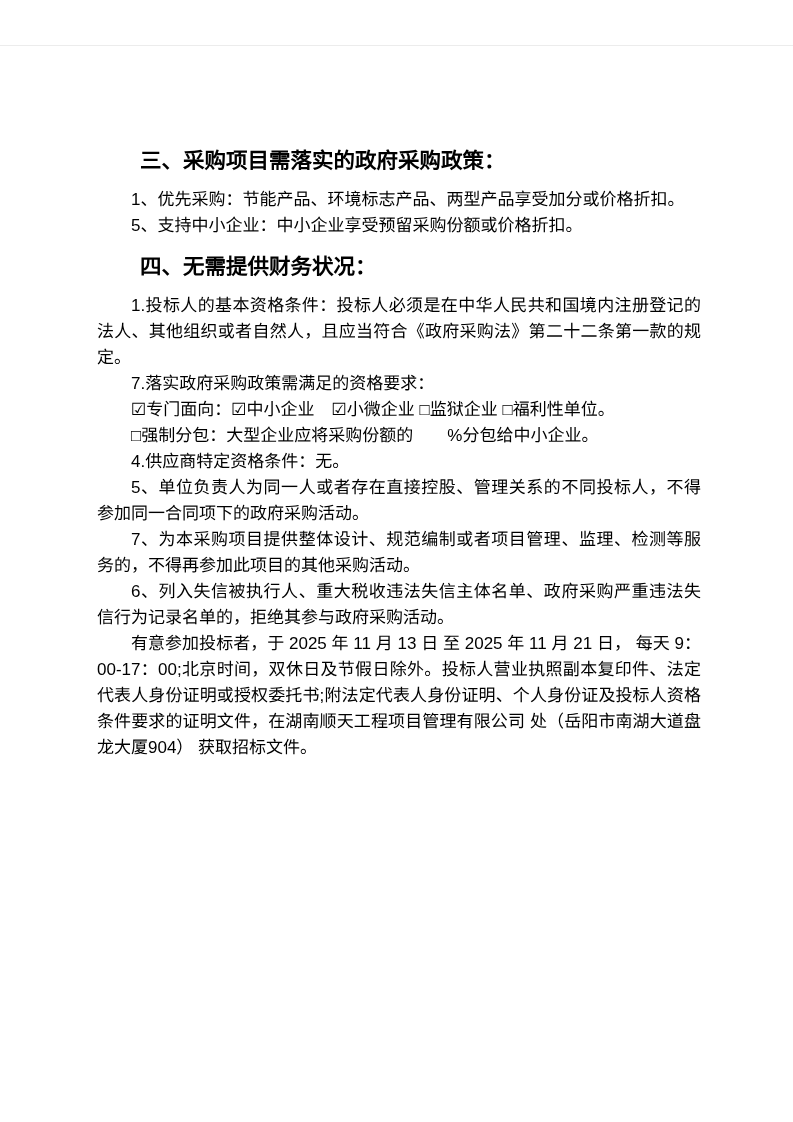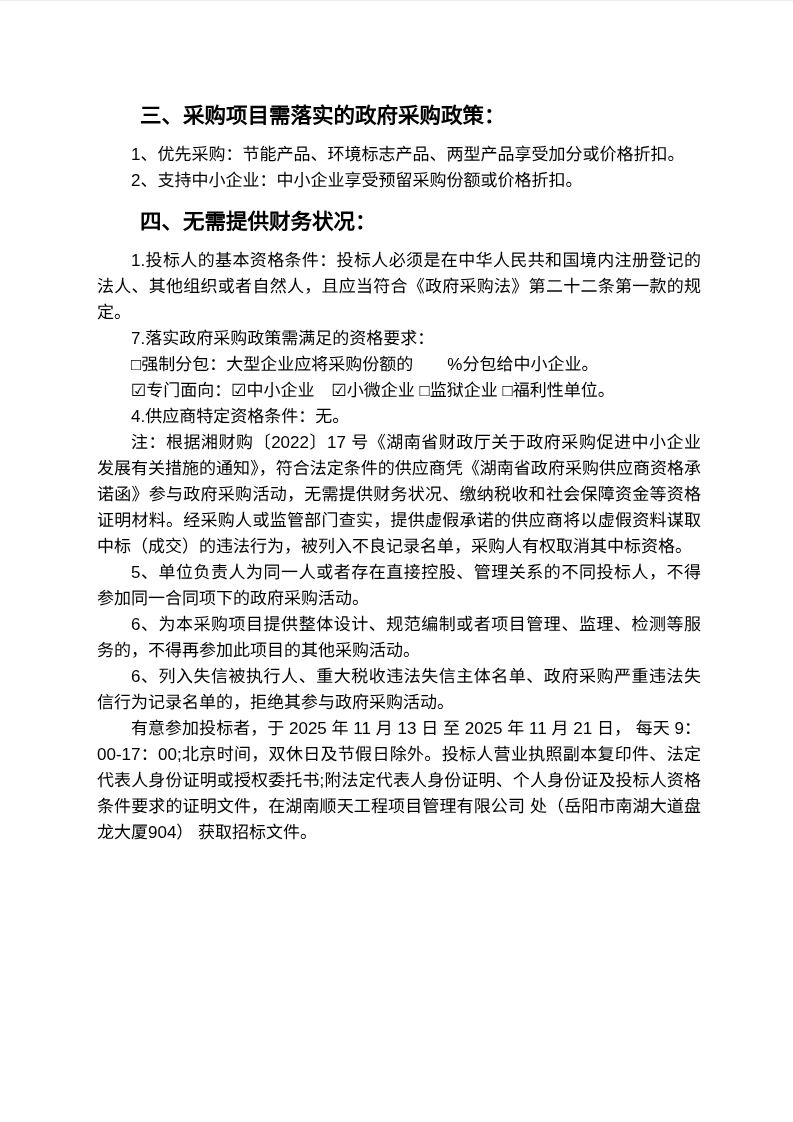--- a/index.html
+++ b/index.html
@@ -11,20 +11,21 @@
     position: relative;
     width: 793px;
     height: 972px;
     box-sizing: border-box;
     background: #ffffff;
     border-top: 1px solid #ececec;
     padding: 100px 92px 12px 97px;
     overflow: hidden;
     font-family: "Liberation Sans", "DejaVu Sans", sans-serif;
     color: #000000;
+    margin-top: 45px;
   }
   .doc p {
     margin: 0;
     font-size: 17px;
     line-height: 26px;
     text-align: justify;
     text-indent: 2em;
     word-break: break-all;
   }
   .doc h2 {
@@ -42,39 +43,38 @@
 </head>
 <body>
 
 <div class="page">
   <div class="doc">
 
     <h2 class="first">三、采购项目需落实的政府采购政策：</h2>
 
     <p>1、优先采购：节能产品、环境标志产品、两型产品享受加分或价格折扣。</p>
 
-    <p>2、支持中小企业：中小企业享受预留采购份额或价格折扣。</p>
+    <p>5、支持中小企业：中小企业享受预留采购份额或价格折扣。</p>
 
     <h2>四、无需提供财务状况：</h2>
 
     <p>1.投标人的基本资格条件：投标人必须是在中华人民共和国境内注册登记的法人、其他组织或者自然人，且应当符合《政府采购法》第二十二条第一款的规定。</p>
 
     <p>7.落实政府采购政策需满足的资格要求：</p>
 
+    <p>☑专门面向：☑中小企业　☑小微企业 □监狱企业 □福利性单位。</p>
+
     <p>□强制分包：大型企业应将采购份额的　　%分包给中小企业。</p>
-
-    <p>☑专门面向：☑中小企业　☑小微企业 □监狱企业 □福利性单位。</p>
 
     <p>4.供应商特定资格条件：无。</p>
 
-    <p>注：根据湘财购〔2022〕17 号《湖南省财政厅关于政府采购促进中小企业发展有关措施的通知》，符合法定条件的供应商凭《湖南省政府采购供应商资格承诺函》参与政府采购活动，无需提供财务状况、缴纳税收和社会保障资金等资格证明材料。经采购人或监管部门查实，提供虚假承诺的供应商将以虚假资料谋取中标（成交）的违法行为，被列入不良记录名单，采购人有权取消其中标资格。</p>
 
     <p>5、单位负责人为同一人或者存在直接控股、管理关系的不同投标人，不得参加同一合同项下的政府采购活动。</p>
 
-    <p>6、为本采购项目提供整体设计、规范编制或者项目管理、监理、检测等服务的，不得再参加此项目的其他采购活动。</p>
+    <p>7、为本采购项目提供整体设计、规范编制或者项目管理、监理、检测等服务的，不得再参加此项目的其他采购活动。</p>
 
     <p>6、列入失信被执行人、重大税收违法失信主体名单、政府采购严重违法失信行为记录名单的，拒绝其参与政府采购活动。</p>
 
 
 
     <p>有意参加投标者，于 2025 年 11 月 13 日 至 2025 年 11 月 21 日， 每天 9：00-17：00;北京时间，双休日及节假日除外。投标人营业执照副本复印件、法定代表人身份证明或授权委托书;附法定代表人身份证明、个人身份证及投标人资格条件要求的证明文件，在湖南顺天工程项目管理有限公司 处（岳阳市南湖大道盘龙大厦904） 获取招标文件。</p>
 
   </div>
 </div>
 

